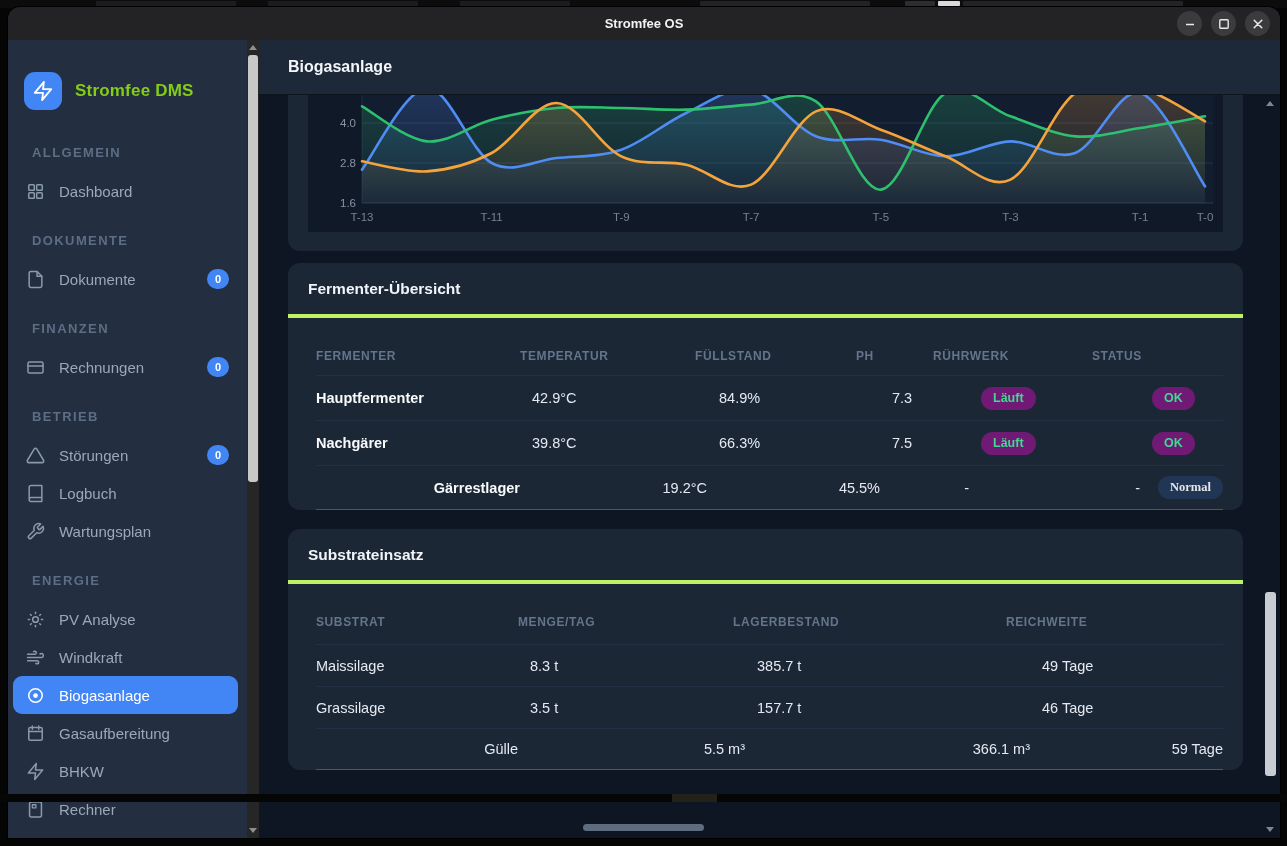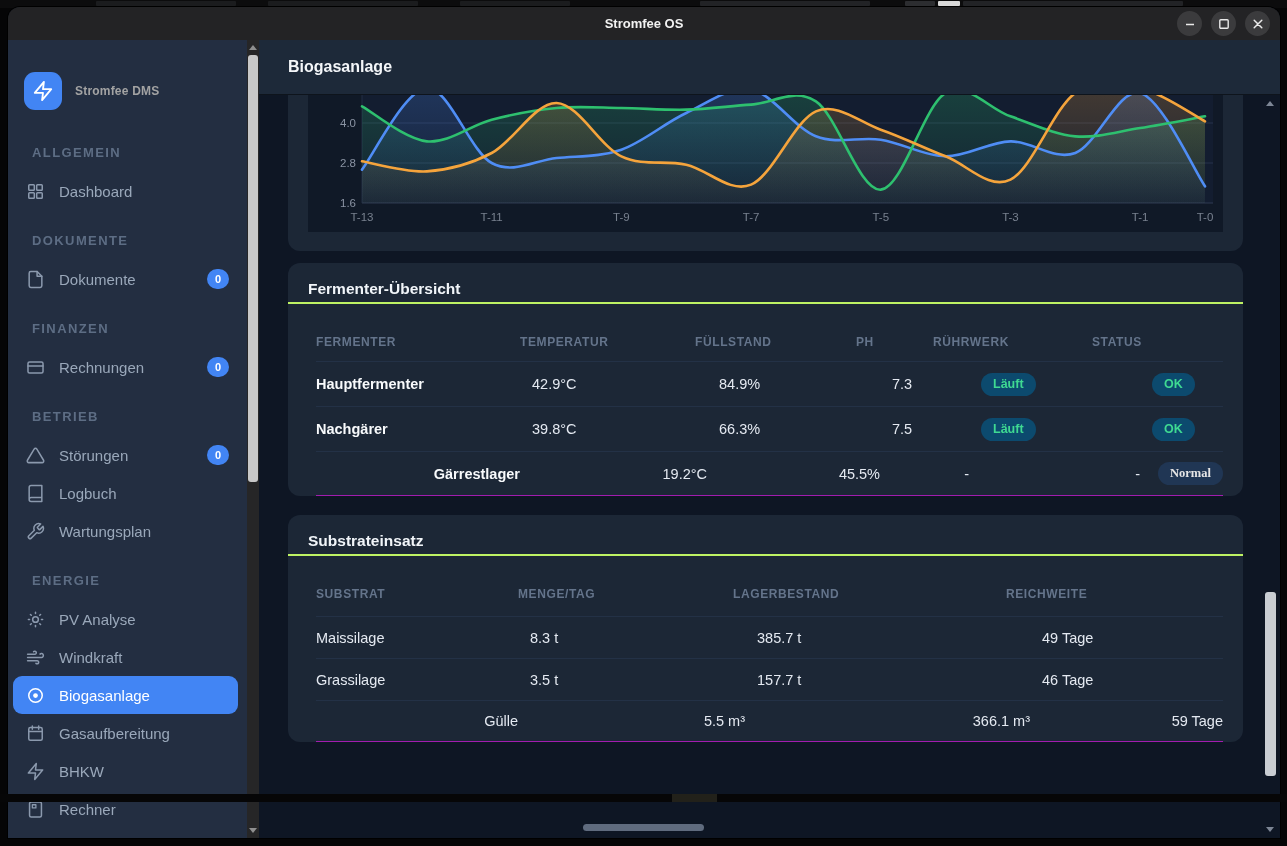--- a/index.html
+++ b/index.html
@@ -25,21 +25,21 @@
             display:flex; align-items:center; justify-content:center; cursor:pointer; padding:0; }
   .tb-btn svg { display:block; }
 
   .app { display:flex; height:798px; position:relative; }
 
   
   .sidebar { width:239px; background:#232e41; overflow:hidden; flex:none; }
   .brand { display:flex; align-items:center; gap:13px; padding:32px 20px 12px 16px; }
   .brand-icon { width:38px; height:38px; border-radius:11px; background:#4285f4;
                 display:flex; align-items:center; justify-content:center; color:#fff; flex:none; }
-  .brand-name { color:#a3a3a3; font-size:12px; font-weight:bold; letter-spacing:.2px; }
+  .brand-name { color:#84cc16; font-size:17px; font-weight:bold; letter-spacing:.2px; }
   .section { margin-top:23px; }
   .section-label { padding:0 24px; margin-bottom:12px; font-size:13px; font-weight:bold;
                    letter-spacing:1.4px; color:#5d6d84; }
   .sb-item { height:38px; margin:0 9px 0 5px; padding:0 9px 0 12px; border-radius:9px;
              display:flex; align-items:center; gap:14px; color:#9aa8ba; font-size:15px;
              cursor:pointer; }
   .sb-item .ic { width:20px; height:20px; color:#8b99ad; flex:none; display:flex;
                  align-items:center; justify-content:center; }
   .sb-item.active { background:#4285f4; color:#ffffff; }
   .sb-item.active .ic { color:#ffffff; }
@@ -65,21 +65,21 @@
                  border-radius:4px; background:#5f6b7e; }
 
   
   .main { flex:1; display:flex; flex-direction:column; position:relative; background:#0e1624; }
   .main-header { height:55px; background:#1d2939; display:flex; align-items:center;
                  padding-left:29px; border-bottom:1px solid rgba(0,0,0,.5); flex:none; }
   .main-header h1 { color:#f4f6f9; font-size:16px; font-weight:bold; }
   .content { flex:1; position:relative; overflow:hidden; padding:0 0 0 29px; }
 
   .card { width:955px; background:#1c2736; border-radius:12px; position:relative; }
-  .card-header { padding:17px 20px 4px 20px; border-bottom:2px solid #bef264; }
+  .card-header { padding:17px 20px 16px 20px; border-bottom:4px solid #bef264; }
   .card-header h2 { color:#f1f5f9; font-size:15.5px; font-weight:bold; }
 
   .chart-card { height:230px; margin-top:-74px; }
   .chart-canvas { position:absolute; left:20px; right:20px; top:0; bottom:19px; background:#101927; }
   .chart-canvas svg { position:absolute; left:0; bottom:0; }
 
   #fermenter-card { margin-top:12px; }
   #substrate-card { margin-top:19px; }
 
   .table { padding:0 20px 0 28px; }
@@ -89,21 +89,21 @@
   #substrate-table .trow { grid-template-columns:202px 215px 273px 1fr; }
   #fermenter-table .thead { height:57px; align-items:end; padding-bottom:12px; }
   #substrate-table .thead { height:60px; align-items:end; padding-bottom:15px; }
   .trow.body { border-top:1px solid #233146; color:#e4e9f1; font-size:14.5px;gap:12px; }
   #fermenter-table .body { height:45px; }
   #substrate-table .body { height:42px; }
   .trow.body:last-child { border-bottom:1px solid #a21caf;text-align:right; }
   #fermenter-table .body .c0 { font-weight:bold; color:#f8fafc; }
   .badge { display:inline-block; padding:4px 12px; border-radius:999px; font-size:12.5px;
            font-weight:bold; line-height:15px; }
-  .badge.green { background:#0c4a6e; color:#3fd992;text-align:center; }
+  .badge.green { background:#701a75; color:#3fd992;text-align:center; }
   .badge.blue  { background:#203654; color:#e5e5e5;font-family:Liberation Serif, serif; }
 </style>
 </head>
 <body>
 
 <div class="desktop">
 
   <div class="top-strip">
     <div class="art" style="left:96px;width:140px;background:#1b1c1e;"></div>
     <div class="art" style="left:268px;width:150px;background:#1b1c1e;"></div>

